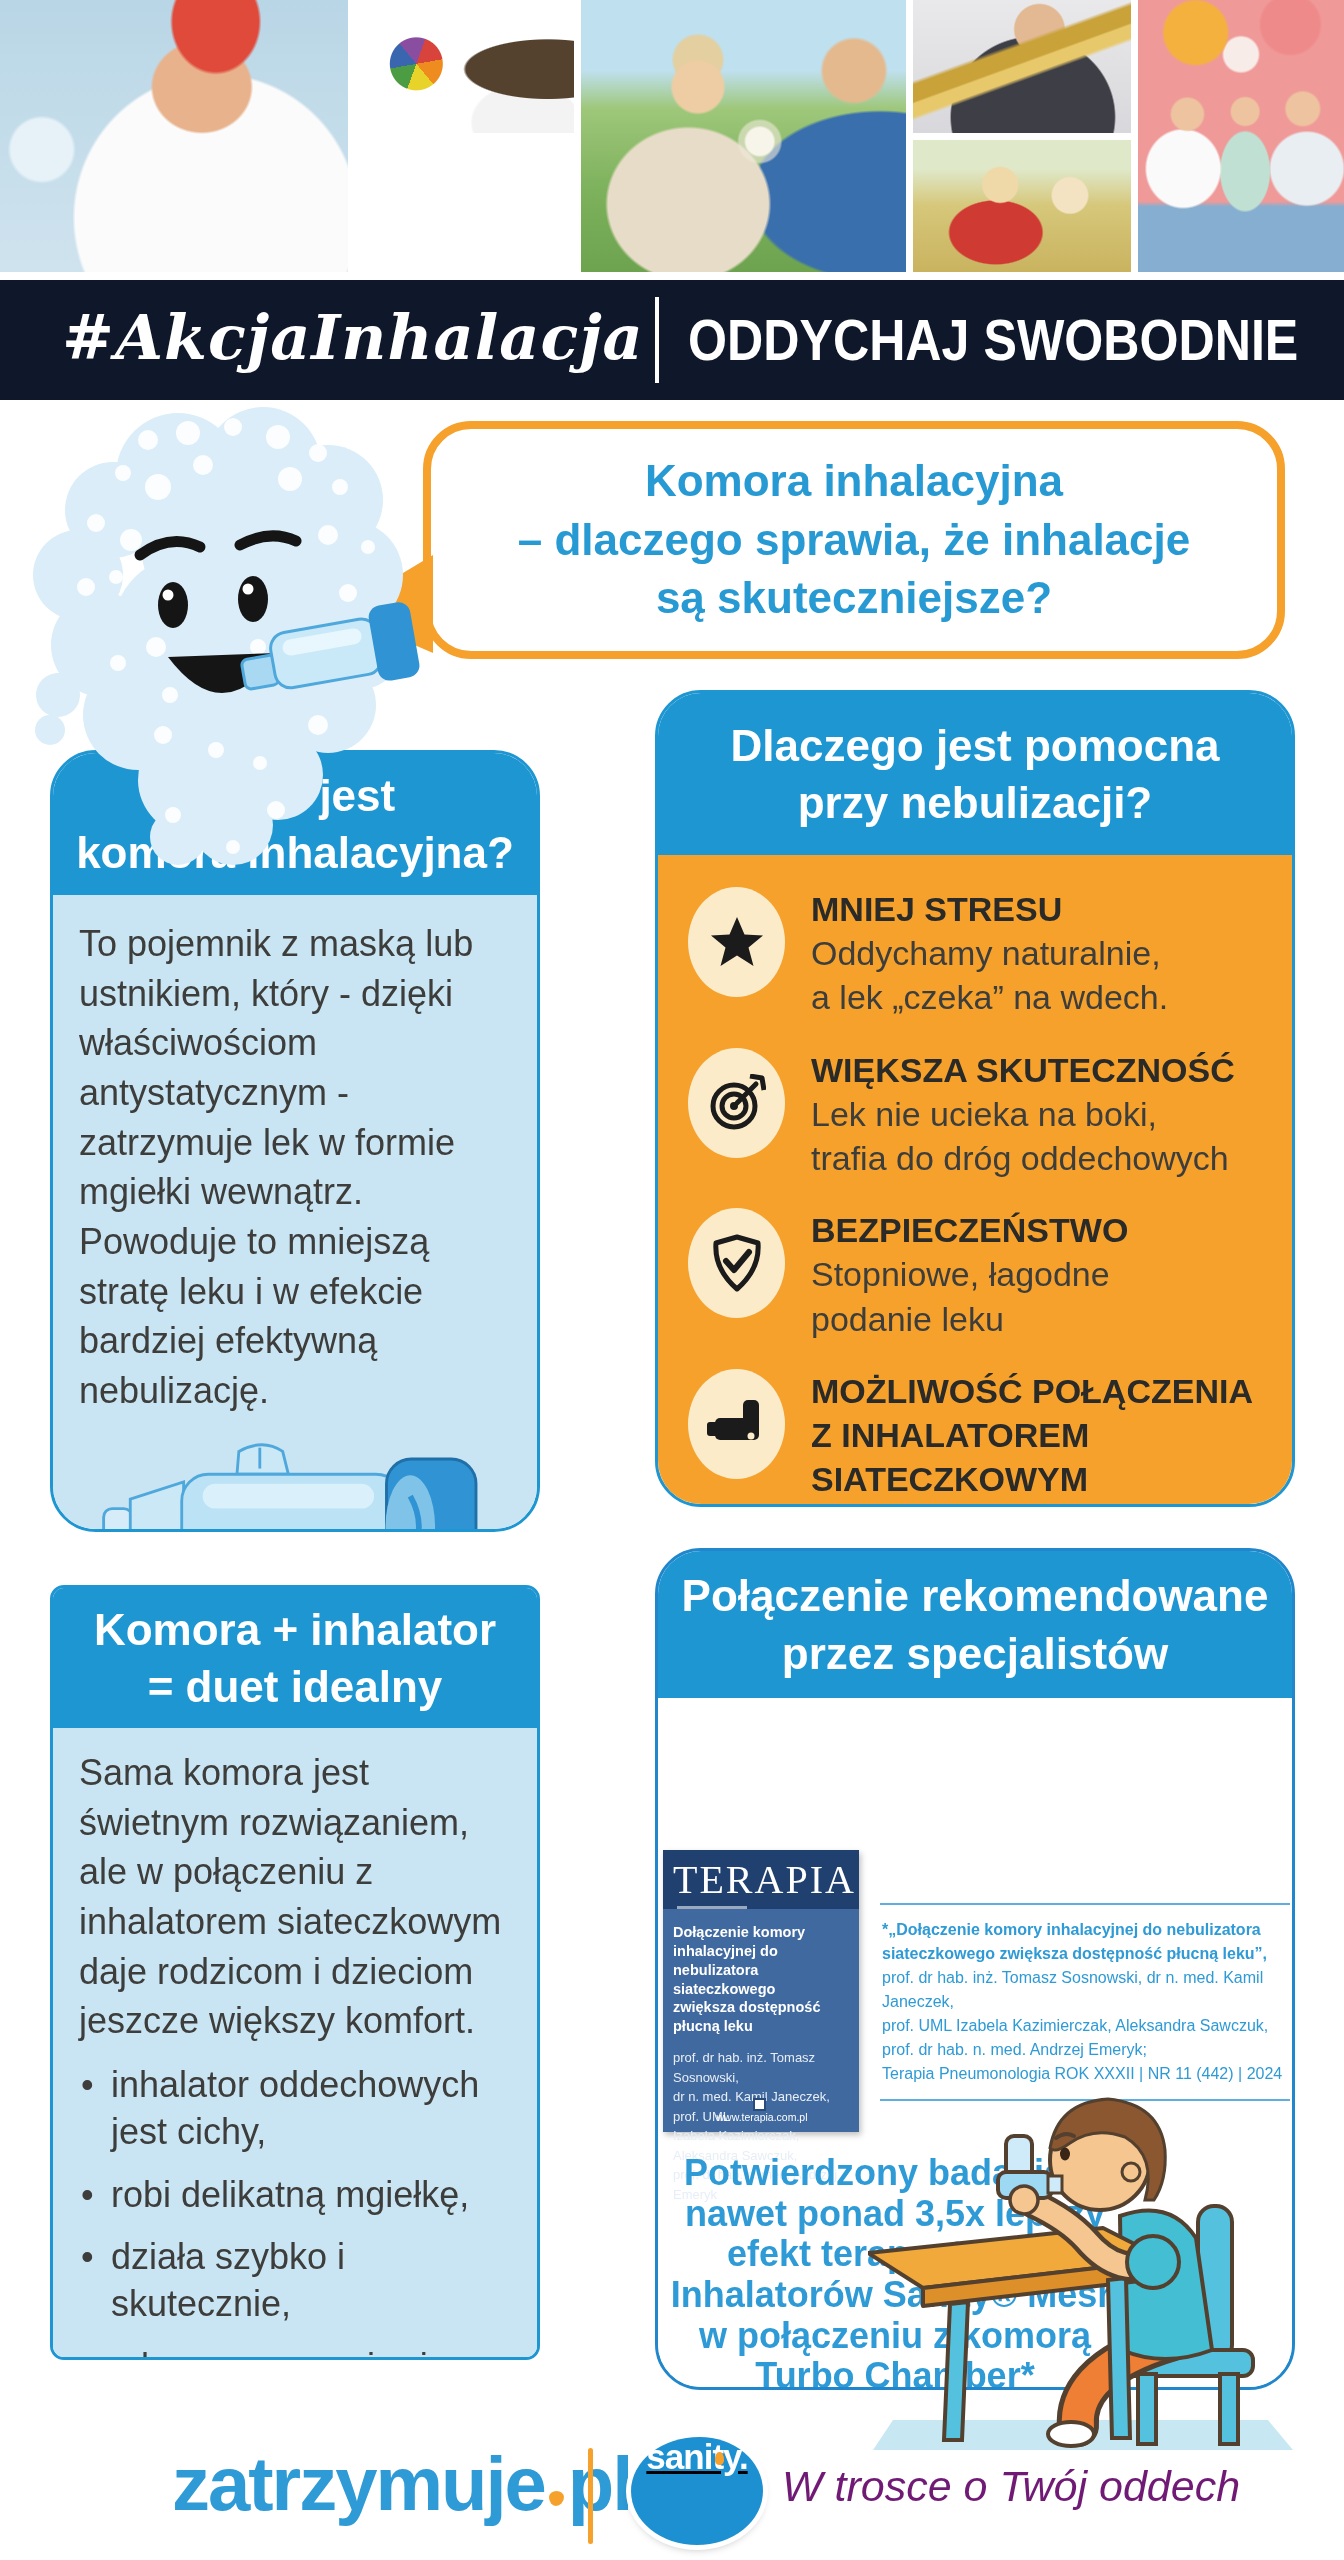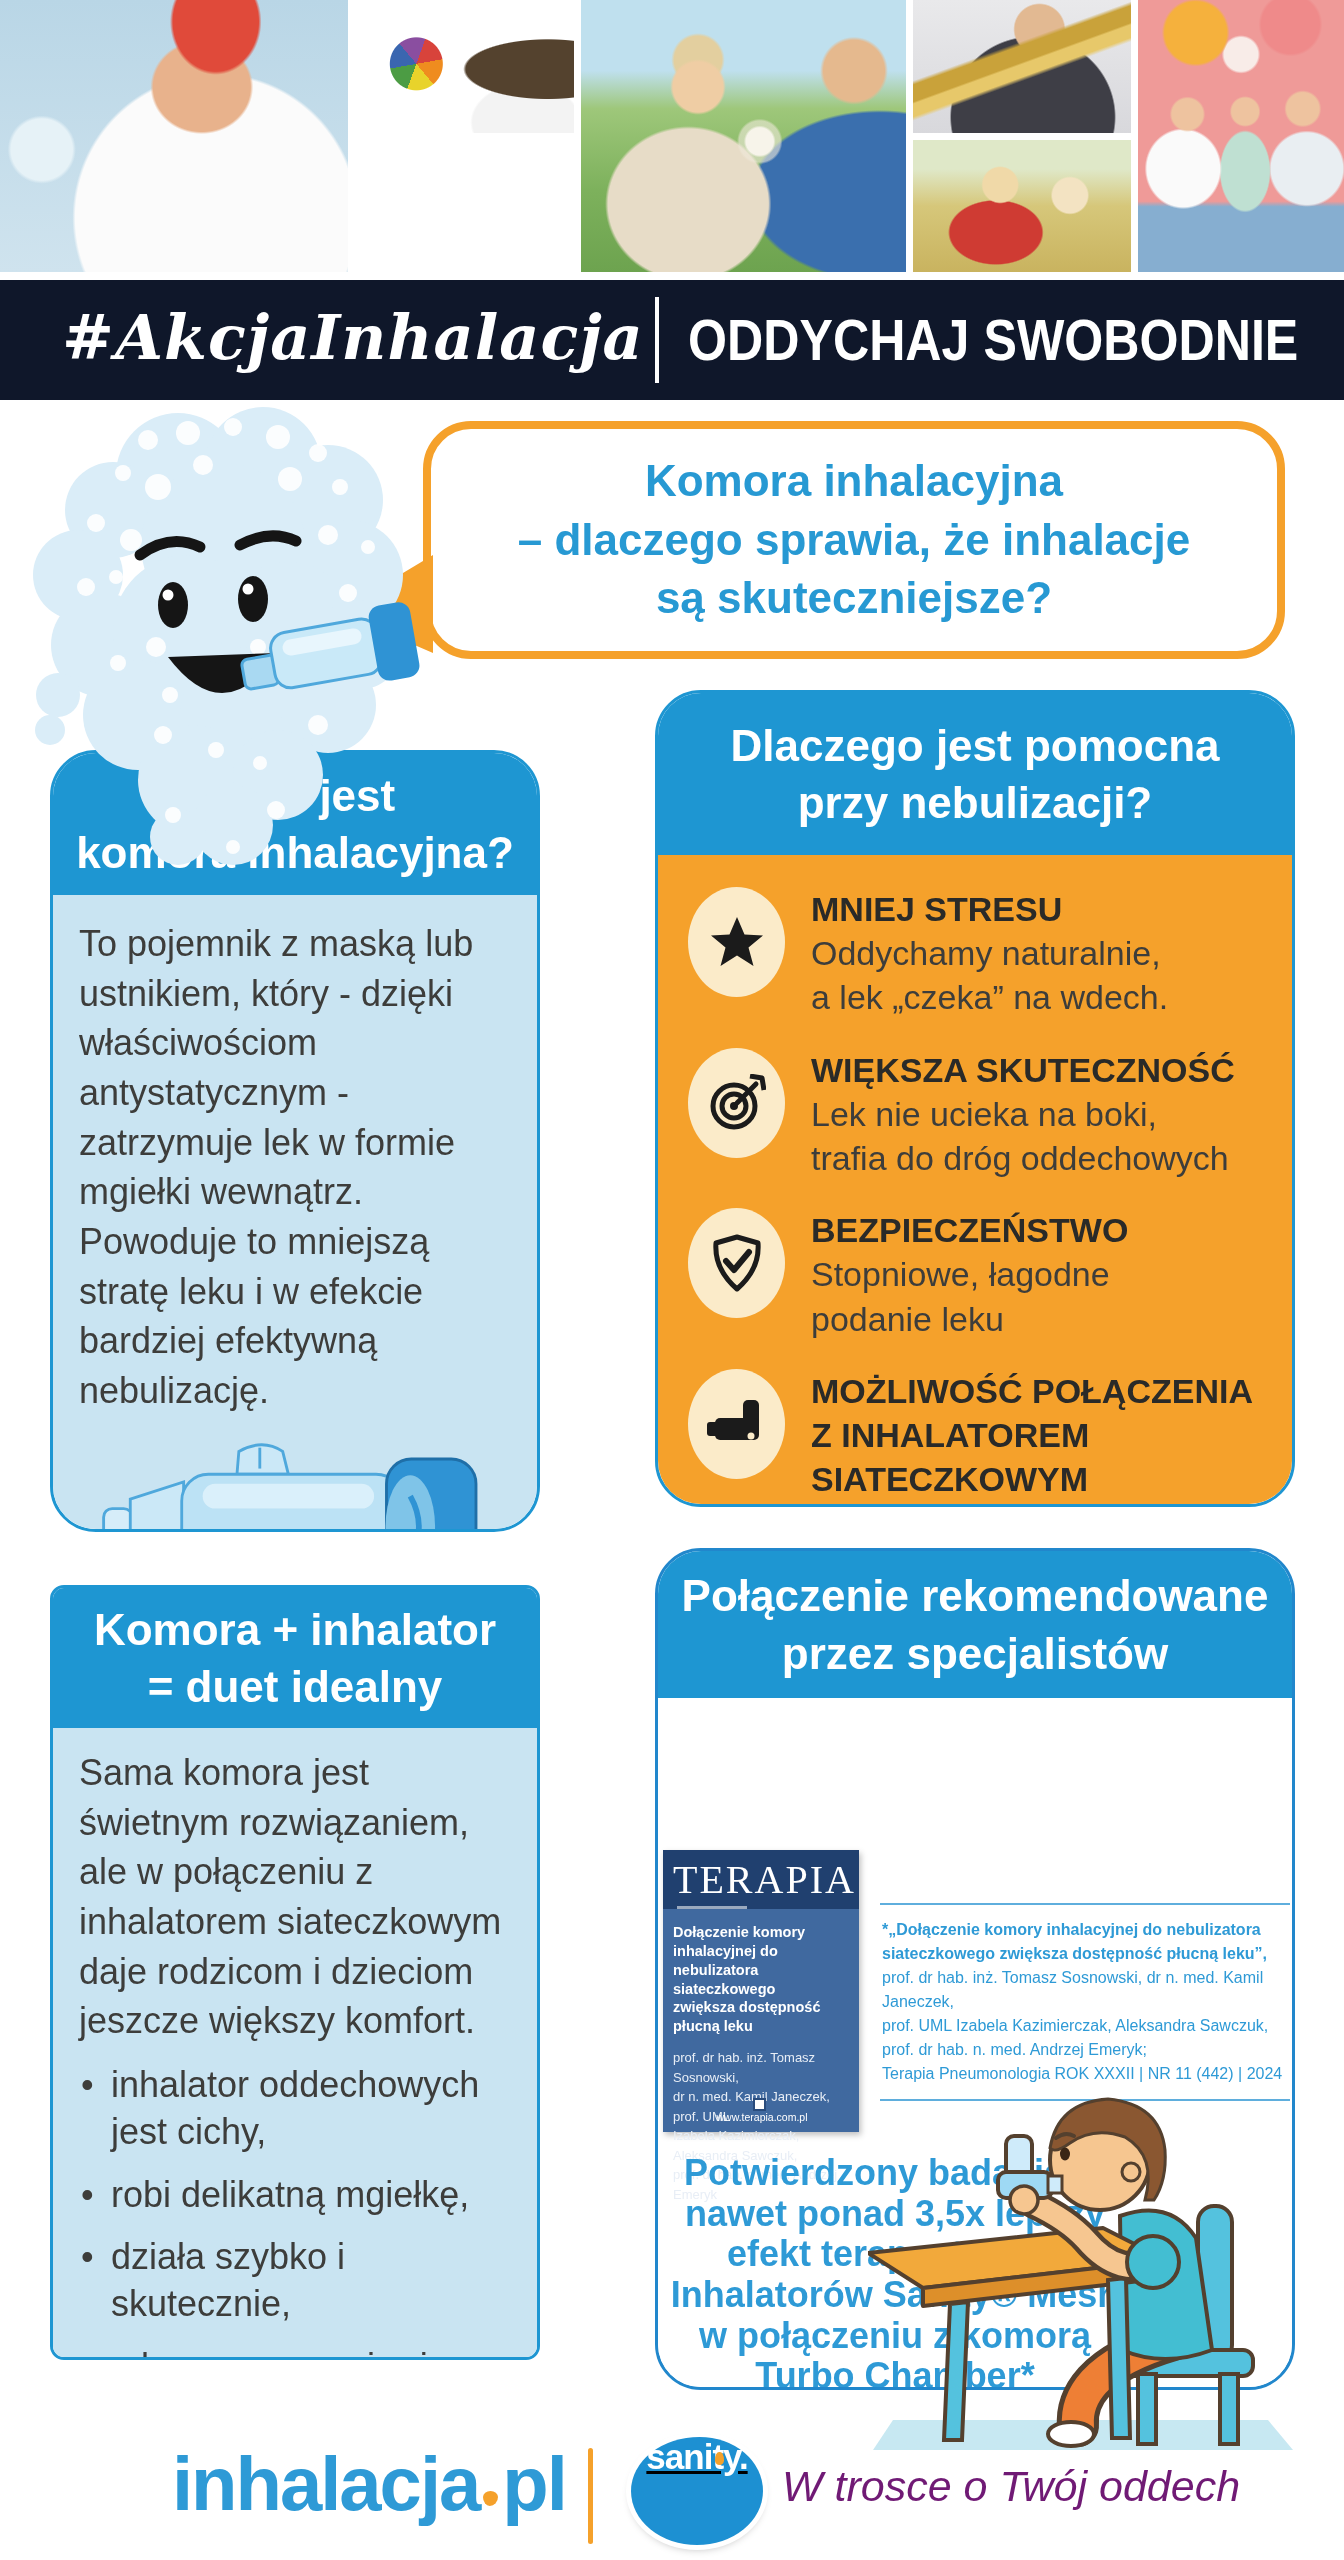--- a/index.html
+++ b/index.html
@@ -449,21 +449,21 @@
     <ellipse cx="197" cy="66" rx="5" ry="6.5" fill="#3A2616"></ellipse>
     <path d="M188,50 q9,-7 18,-2" fill="none" stroke="#54402E" stroke-width="4" stroke-linecap="round"></path>
 
     <rect x="138" y="48" width="26" height="42" rx="8" fill="#CFEBFA" stroke="#54402E" stroke-width="4"></rect>
     <rect x="130" y="84" width="54" height="26" rx="8" fill="#9ED9F4" stroke="#54402E" stroke-width="4"></rect>
     <rect x="180" y="88" width="14" height="17" fill="#CFEBFA" stroke="#54402E" stroke-width="3"></rect>
     <circle cx="156" cy="112" r="14" fill="#F6C690" stroke="#54402E" stroke-width="3.5"></circle>
   </svg>
 
   <div id="footer-logo" class="abs">
-    <span>inhalacja</span>
+    <span>zatrzymuje</span>
       <span class="drop"></span>
       <span>pl</span>
   </div>
   <div id="footer-divider" class="abs"></div>
   <div id="sanity-badge" class="abs">
     <span class="sanity-word">sanity.</span>
     <span id="sanity-drop"></span>
   </div>
   <div id="tagline" class="abs">W trosce o Twój oddech</div>
 

